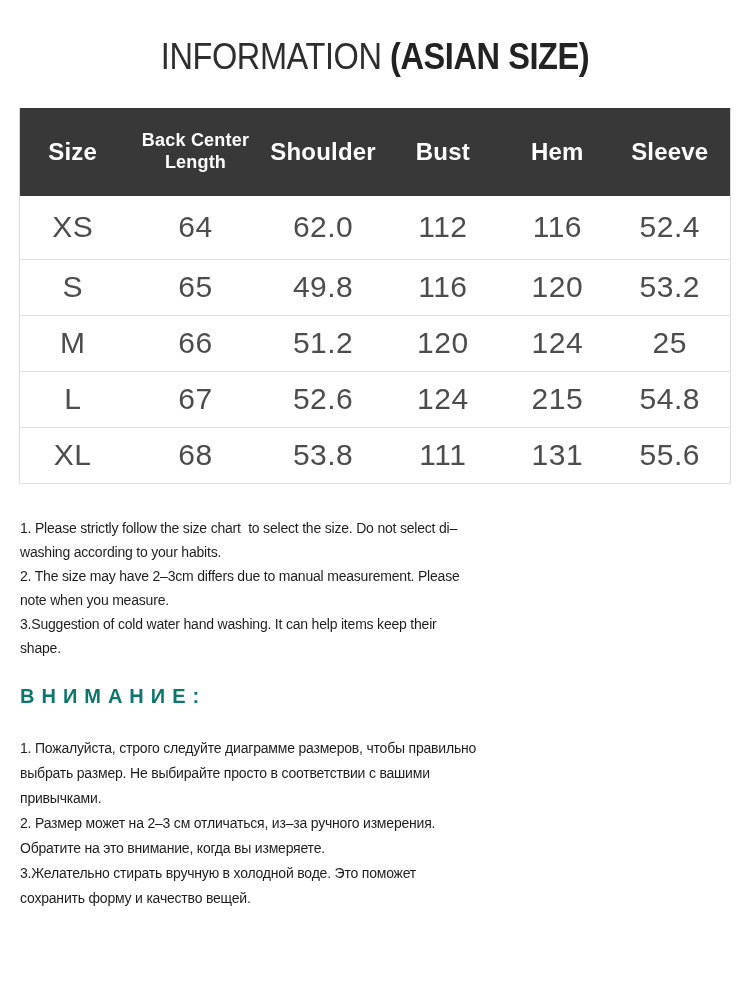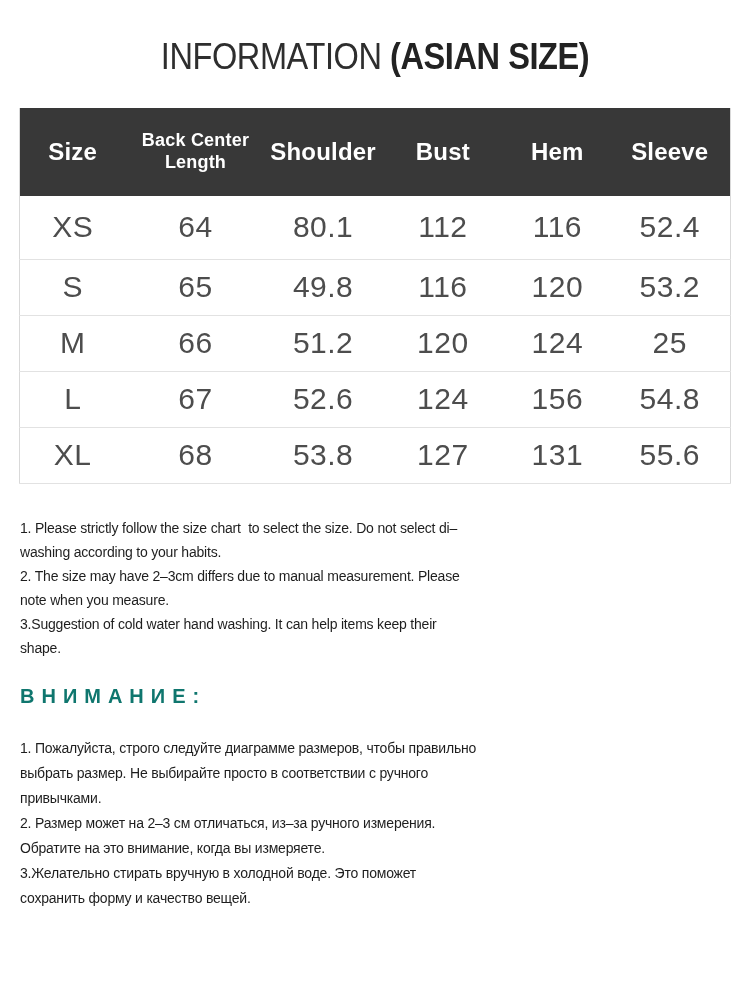--- a/index.html
+++ b/index.html
@@ -113,21 +113,21 @@
         <th>Shoulder</th>
         <th>Bust</th>
         <th>Hem</th>
         <th>Sleeve</th>
       </tr>
     </thead>
     <tbody>
       <tr>
         <td>XS</td>
         <td>64</td>
-        <td>80.1</td>
+        <td>62.0</td>
         <td>112</td>
         <td>116</td>
         <td>52.4</td>
       </tr>
       <tr>
         <td>S</td>
         <td>65</td>
         <td>49.8</td>
         <td>116</td>
         <td>120</td>
@@ -139,47 +139,47 @@
         <td>51.2</td>
         <td>120</td>
         <td>124</td>
         <td>25</td>
       </tr>
       <tr>
         <td>L</td>
         <td>67</td>
         <td>52.6</td>
         <td>124</td>
-        <td>156</td>
+        <td>215</td>
         <td>54.8</td>
       </tr>
       <tr>
         <td>XL</td>
         <td>68</td>
         <td>53.8</td>
-        <td>127</td>
+        <td>111</td>
         <td>131</td>
         <td>55.6</td>
       </tr>
     </tbody>
   </table>
 
   <section class="note-section">
     <div class="text-line">1. Please strictly follow the size chart  to select the size. Do not select di–</div>
     <div class="text-line">washing according to your habits.</div>
     <div class="text-line">2. The size may have 2–3cm differs due to manual measurement. Please</div>
     <div class="text-line">note when you measure.</div>
     <div class="text-line">3.Suggestion of cold water hand washing. It can help items keep their</div>
     <div class="text-line">shape.</div>
   </section>
 
   <section class="attention-section">
     <h2 class="attention-heading">ВНИМАНИЕ:</h2>
     <div class="text-line">1. Пожалуйста, строго следуйте диаграмме размеров, чтобы правильно</div>
-    <div class="text-line">выбрать размер. Не выбирайте просто в соответствии с ручного</div>
+    <div class="text-line">выбрать размер. Не выбирайте просто в соответствии с вашими</div>
     <div class="text-line">привычками.</div>
     <div class="text-line">2. Размер может на 2–3 см отличаться, из–за ручного измерения.</div>
     <div class="text-line">Обратите на это внимание, когда вы измеряете.</div>
     <div class="text-line">3.Желательно стирать вручную в холодной воде. Это поможет</div>
     <div class="text-line">сохранить форму и качество вещей.</div>
   </section>
 
 </div>
 
 </body></html>

